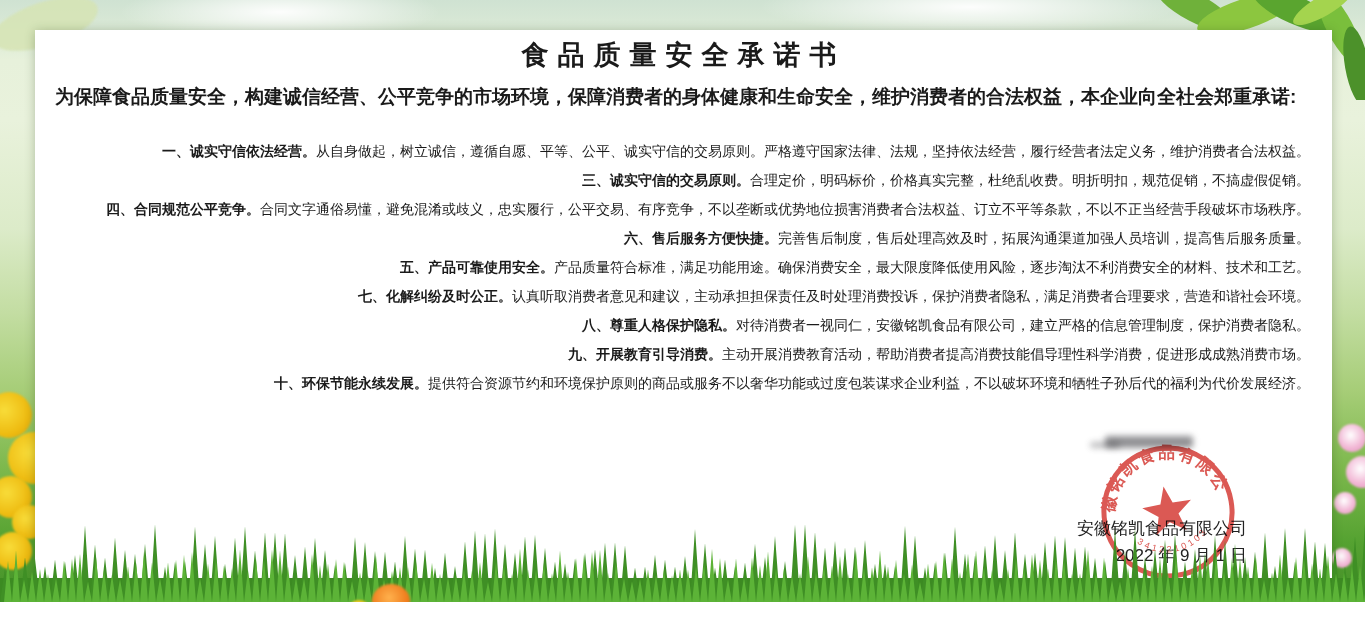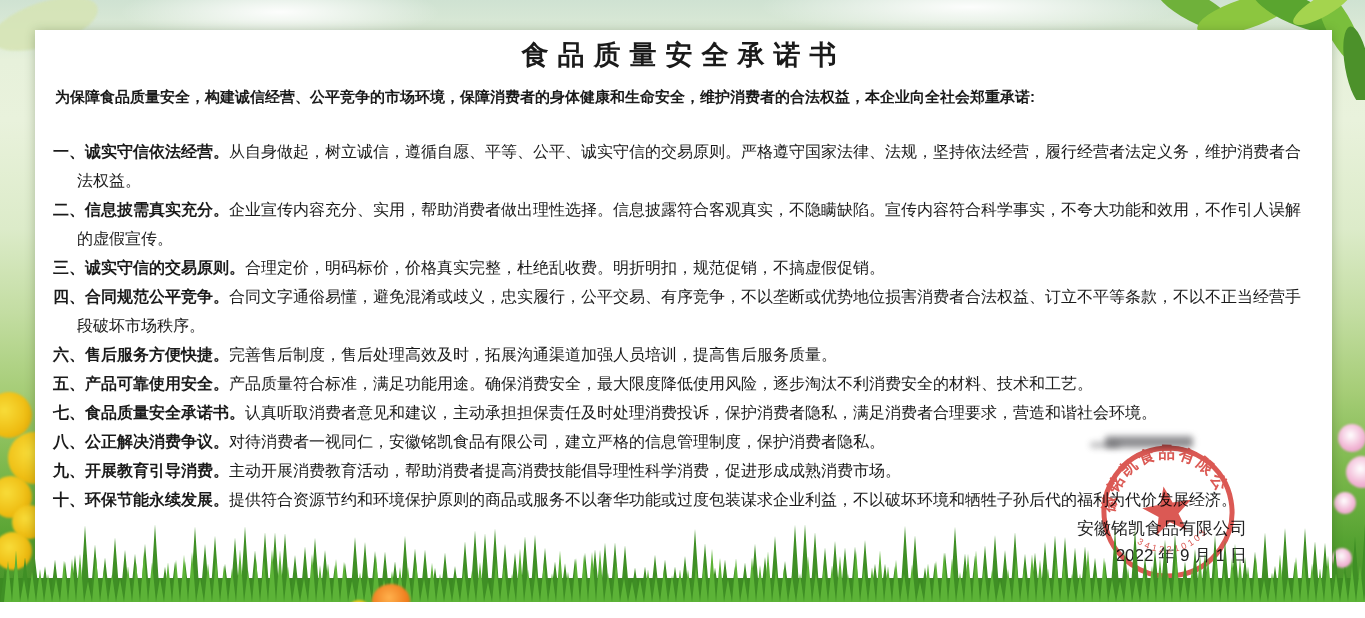--- a/index.html
+++ b/index.html
@@ -23,24 +23,24 @@
 
   .card{
     position:absolute;left:35px;top:30px;width:1297px;height:548px;
     background:#ffffff;box-shadow:0 1px 10px rgba(35,60,20,.28);
   }
   .title{
     margin-top:10px;text-align:center;font-size:27px;font-weight:bold;
     letter-spacing:9px;line-height:30px;
   }
   .intro{
-    margin:14px 20px 0 20px;font-size:15px;font-weight:bold;line-height:25px;
+    margin:14px 20px 0 20px;font-size:19px;font-weight:bold;line-height:25px;
   }
   .items{margin:28px 22px 0 18px;}
-  .item{font-size:16px;line-height:29px;padding-left:24px;text-indent:-24px;}
+  .item{font-size:14px;line-height:29px;padding-left:24px;text-indent:-24px;text-align:right;}
   .item .lead{font-weight:bold;}
   .signature{
     position:absolute;right:85px;top:485px;text-align:right;
     font-size:17px;line-height:27px;color:#222;
   }
   .smudge{position:absolute;background:rgba(55,55,60,.55);filter:blur(3px);border-radius:3px;}
   .stamp{
     position:absolute;left:1063px;top:412px;width:140px;height:140px;
     opacity:.92;mix-blend-mode:multiply;transform:rotate(-10deg);
   }
@@ -75,27 +75,26 @@
   <div class="flower fp" style="left:1346px;top:456px;width:32px;height:32px;"></div>
   <div class="flower fp" style="left:1334px;top:492px;width:22px;height:22px;"></div>
   <div class="flower fp" style="left:1332px;top:548px;width:20px;height:20px;"></div>
 
   <div class="card">
     <div class="title">食品质量安全承诺书</div>
     <div class="intro">为保障食品质量安全，构建诚信经营、公平竞争的市场环境，保障消费者的身体健康和生命安全，维护消费者的合法权益，本企业向全社会郑重承诺:</div>
 
     <div class="items">
       <div class="item"><span class="lead"><span>一、</span><span>诚实守信依法经营。</span></span><span>从自身做起，树立诚信，遵循自愿、平等、公平、诚实守信的交易原则。严格遵守国家法律、法规，坚持依法经营，履行经营者法定义务，维护消费者合法权益。</span></div>
-      <div class="item"><span class="lead"><span>二、</span><span>信息披需真实充分。</span></span><span>企业宣传内容充分、实用，帮助消费者做出理性选择。信息披露符合客观真实，不隐瞒缺陷。宣传内容符合科学事实，不夸大功能和效用，不作引人误解的虚假宣传。</span></div>
       <div class="item"><span class="lead"><span>三、</span><span>诚实守信的交易原则。</span></span><span>合理定价，明码标价，价格真实完整，杜绝乱收费。明折明扣，规范促销，不搞虚假促销。</span></div>
       <div class="item"><span class="lead"><span>四、</span><span>合同规范公平竞争。</span></span><span>合同文字通俗易懂，避免混淆或歧义，忠实履行，公平交易、有序竞争，不以垄断或优势地位损害消费者合法权益、订立不平等条款，不以不正当经营手段破坏市场秩序。</span></div>
       <div class="item"><span class="lead"><span>六、</span><span>售后服务方便快捷。</span></span><span>完善售后制度，售后处理高效及时，拓展沟通渠道加强人员培训，提高售后服务质量。</span></div>
       <div class="item"><span class="lead"><span>五、</span><span>产品可靠使用安全。</span></span><span>产品质量符合标准，满足功能用途。确保消费安全，最大限度降低使用风险，逐步淘汰不利消费安全的材料、技术和工艺。</span></div>
-      <div class="item"><span class="lead"><span>七、</span><span>食品质量安全承诺书。</span></span><span>认真听取消费者意见和建议，主动承担担保责任及时处理消费投诉，保护消费者隐私，满足消费者合理要求，营造和谐社会环境。</span></div>
-      <div class="item"><span class="lead"><span>八、</span><span>公正解决消费争议。</span></span><span>对待消费者一视同仁，安徽铭凯食品有限公司，建立严格的信息管理制度，保护消费者隐私。</span></div>
+      <div class="item"><span class="lead"><span>七、</span><span>化解纠纷及时公正。</span></span><span>认真听取消费者意见和建议，主动承担担保责任及时处理消费投诉，保护消费者隐私，满足消费者合理要求，营造和谐社会环境。</span></div>
+      <div class="item"><span class="lead"><span>八、</span><span>尊重人格保护隐私。</span></span><span>对待消费者一视同仁，安徽铭凯食品有限公司，建立严格的信息管理制度，保护消费者隐私。</span></div>
       <div class="item"><span class="lead"><span>九、</span><span>开展教育引导消费。</span></span><span>主动开展消费教育活动，帮助消费者提高消费技能倡导理性科学消费，促进形成成熟消费市场。</span></div>
       <div class="item"><span class="lead"><span>十、</span><span>环保节能永续发展。</span></span><span>提供符合资源节约和环境保护原则的商品或服务不以奢华功能或过度包装谋求企业利益，不以破坏环境和牺牲子孙后代的福利为代价发展经济。</span></div>
     </div>
 
     <div class="signature">
       <div>安徽铭凯食品有限公司</div>
       <div>2022 年 9 月 1 日</div>
     </div>
 
     <div class="smudge" style="left:1070px;top:406px;width:88px;height:12px;"></div>

